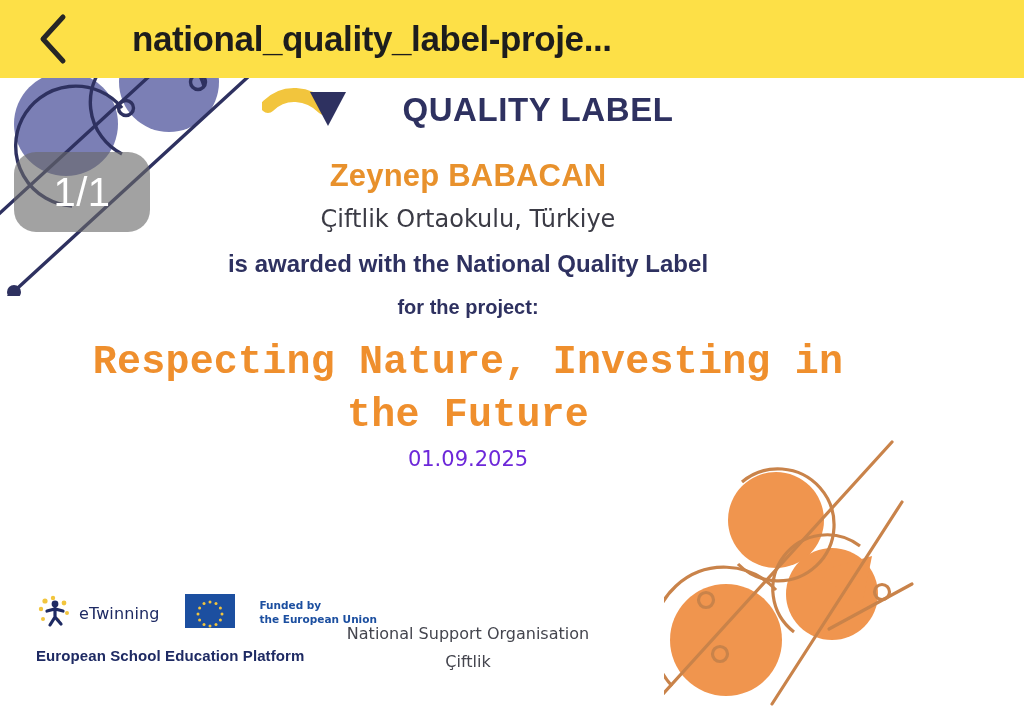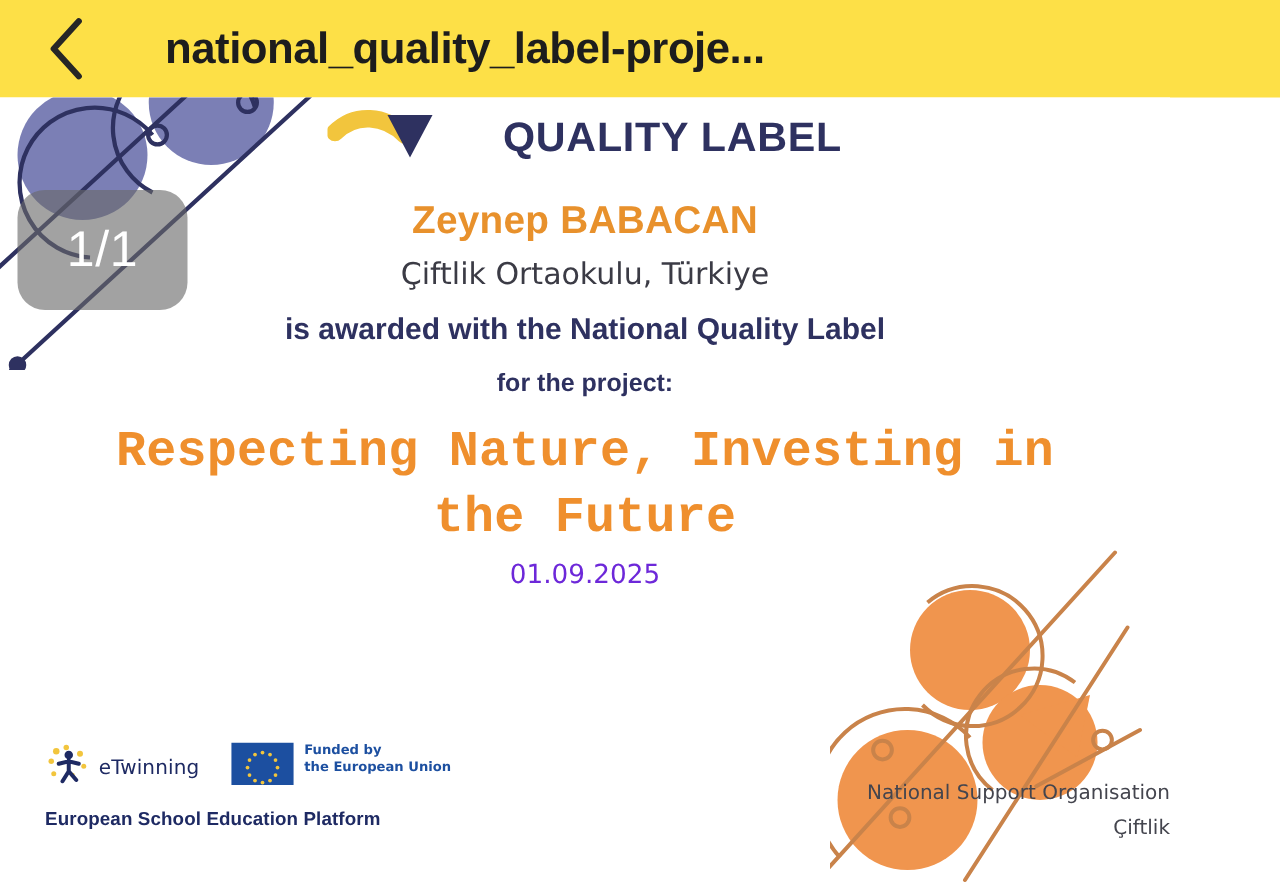--- a/index.html
+++ b/index.html
@@ -145,21 +145,21 @@
     gap: 26px;
     height: 40px;
   }
   .etw-logo { display: flex; align-items: center; gap: 3px; }
   .etw-text {
     font-family: "DejaVu Sans", sans-serif;
     font-size: 16px;
     color: #1e2a63;
     letter-spacing: 0.1px;
   }
-  .eu-logo { display: flex; gap: 8px; }
+  .eu-logo { display: flex; align-items: center; gap: 24px; }
   .eu-text {
     font-family: "DejaVu Sans", sans-serif;
     font-size: 10.5px;
     line-height: 1.32;
     color: #1c4fa0;
     font-weight: bold;
     white-space: nowrap;
   }
   .esep {
     font-family: "Liberation Sans", sans-serif;
@@ -173,30 +173,29 @@
     position: absolute;
     left: 0; right: 0;
     bottom: 38px;
     text-align: center;
   }
   .nso-line {
     font-family: "DejaVu Sans", sans-serif;
     font-size: 16px;
     color: #44454e;
     line-height: 1.75;
-    text-align: right;
   }
 
   
   .page-badge {
     position: absolute;
     left: 14px;
     top: 152px;
     width: 136px;
-    height: 96px;
+    height: 80px;
     border-radius: 22px;
     background: rgba(105,105,105,0.62);
     display: flex;
     align-items: center;
     justify-content: center;
     z-index: 20;
   }
   .page-badge-text {
     font-family: "Liberation Sans", sans-serif;
     font-size: 40px;

